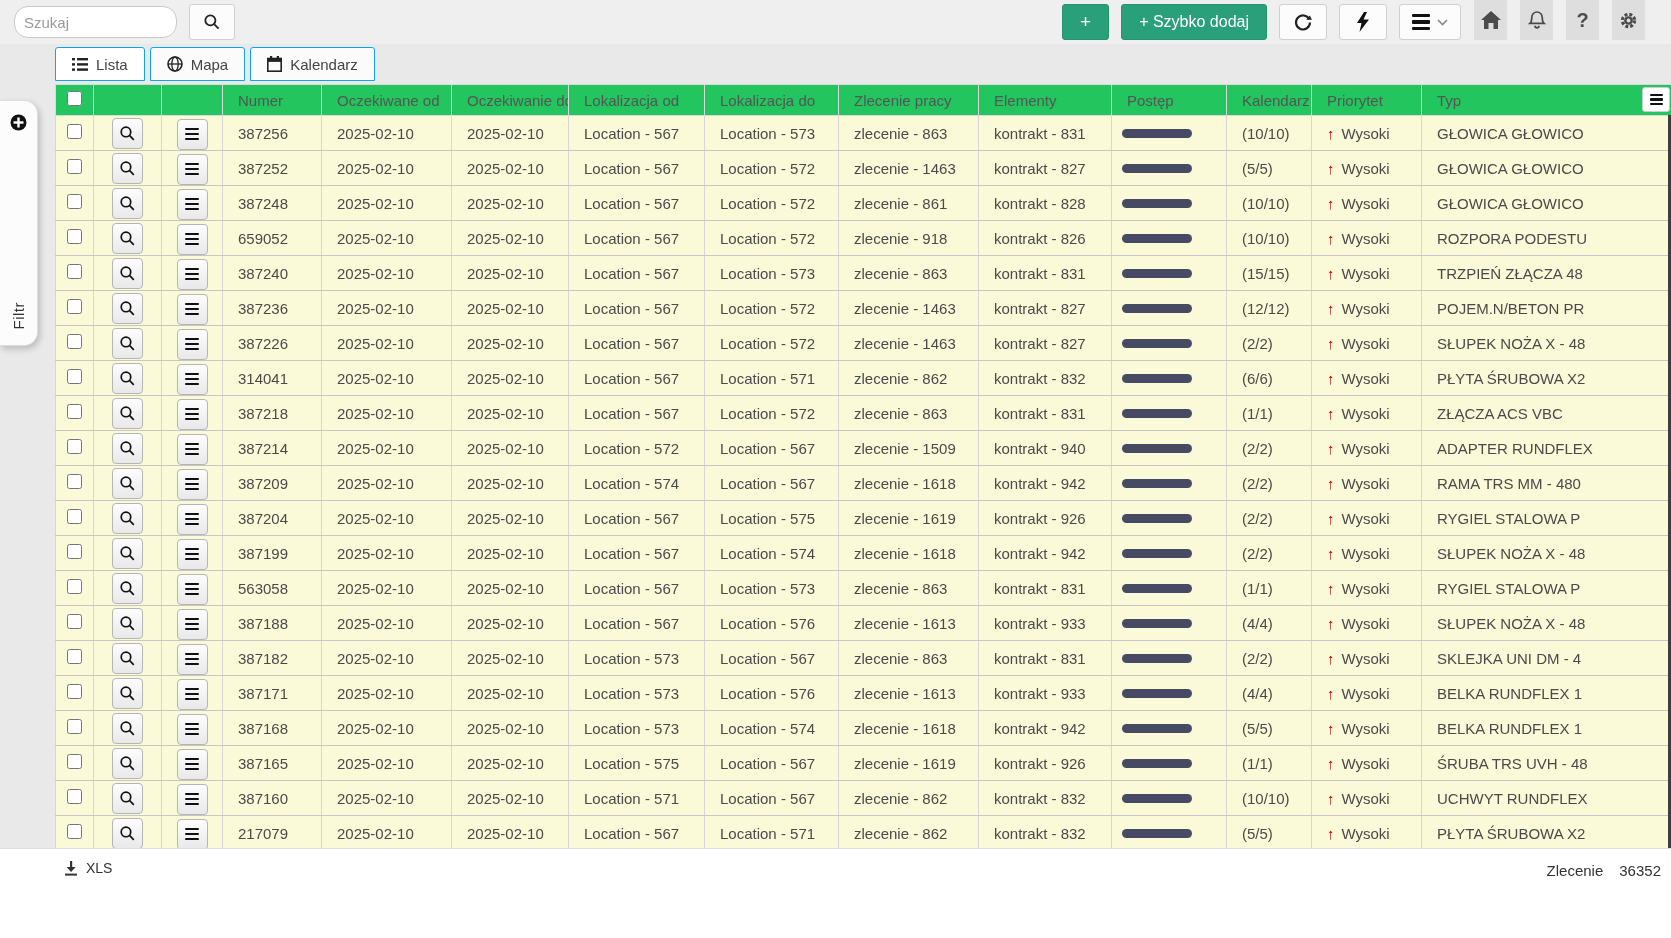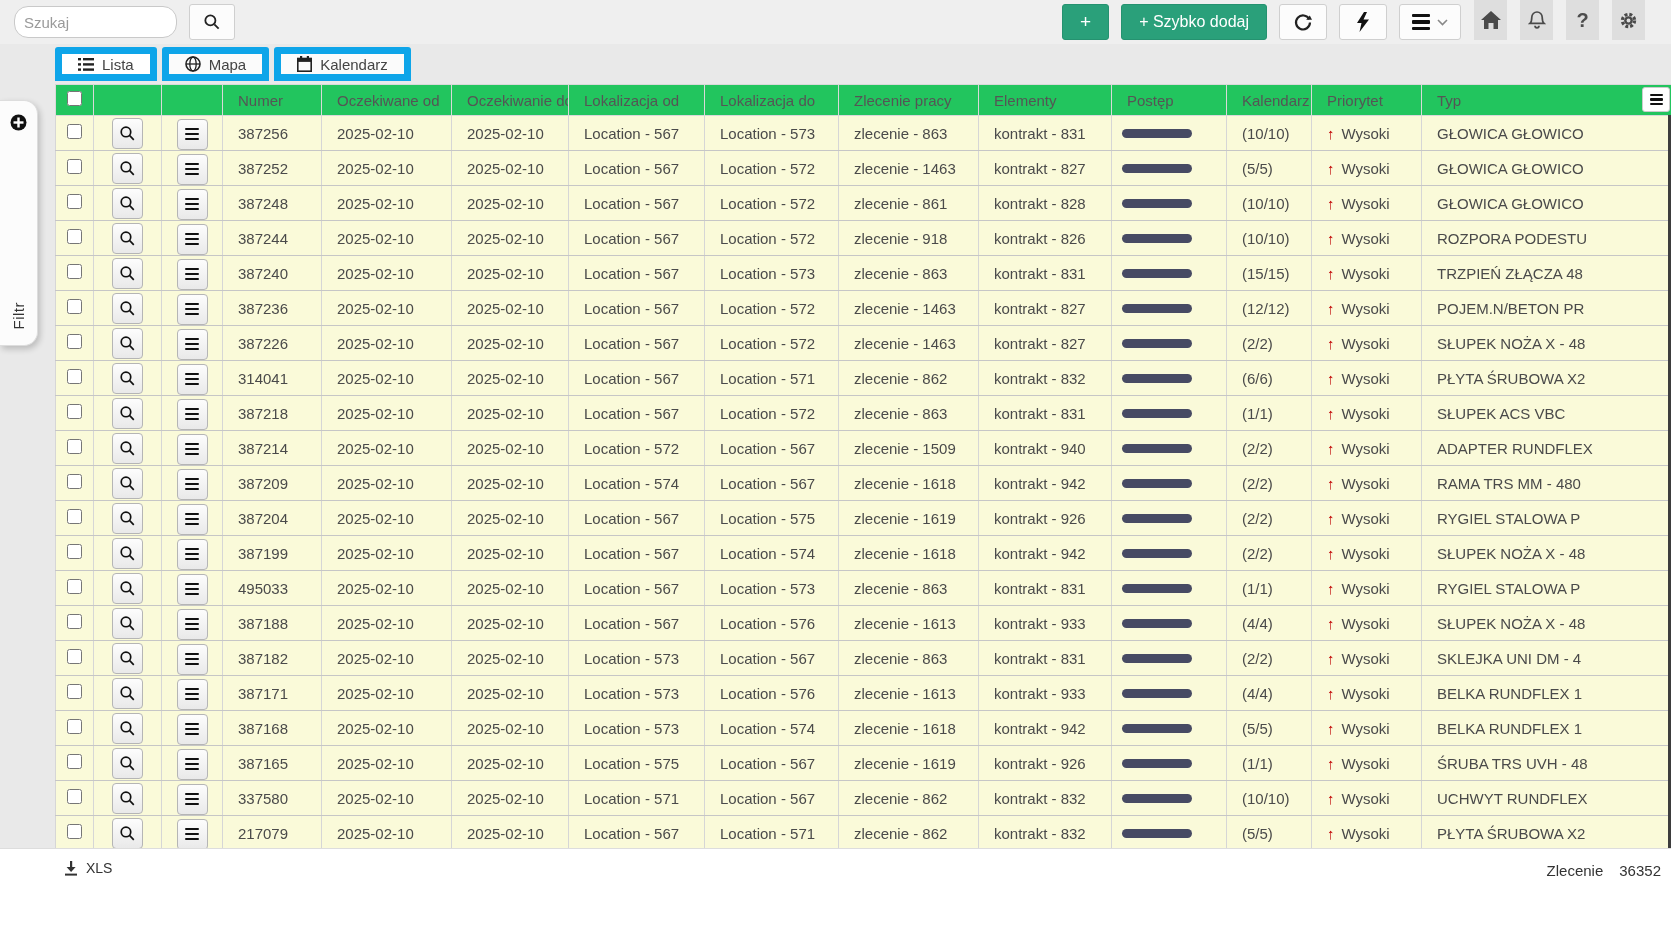--- a/index.html
+++ b/index.html
@@ -45,21 +45,21 @@
     width:33px; height:40px; margin-left:13px; background:#dedede;
     display:flex; align-items:center; justify-content:center; align-self:flex-start;
     cursor:pointer; border:none;
   }
   .tile:last-of-type { margin-right:26px; }
   .qmark { font-size:20px; font-weight:bold; color:#4d4d4d; }
   
   .tabbar { position:absolute; top:47px; left:55px; display:flex; gap:5px; z-index:3; }
   .tab {
     height:34px; padding:0 16px; display:flex; align-items:center; gap:8px;
-    background:#fbfbfb; border:7px solid #0ea5e9; border-radius:3px 3px 0 0;
+    background:#fbfbfb; border:1px solid #0ea5e9; border-radius:3px 3px 0 0;
     font-size:15px; color:#444; cursor:pointer;
   }
   .tab.active { background:#fff; }
   
   .filtertab {
     position:absolute; left:0; top:100px; width:38px; height:246px; z-index:10;
     background:#fcfcfc; border:1px solid #ddd; border-left:none;
     border-radius:0 14px 14px 0; box-shadow:2px 3px 6px rgba(0,0,0,.2);
     display:flex; flex-direction:column; align-items:center;
     justify-content:space-between; padding:13px 0 16px; cursor:pointer;
@@ -379,21 +379,21 @@
     </td>
     <td class="c-btn">
       <button class="cellbtn">
         <span class="bars small">
                 <i></i>
                 <i></i>
                 <i></i>
               </span>
       </button>
     </td>
-    <td>387244</td>
+    <td>659052</td>
     <td>2025-02-10</td>
     <td>2025-02-10</td>
     <td>Location - 567</td>
     <td>Location - 572</td>
     <td>zlecenie - 918</td>
     <td>kontrakt - 826</td>
     <td class="c-postep">
       <div class="pill"></div>
     </td>
     <td>(10/10)</td>
@@ -578,21 +578,21 @@
     <td>Location - 572</td>
     <td>zlecenie - 863</td>
     <td>kontrakt - 831</td>
     <td class="c-postep">
       <div class="pill"></div>
     </td>
     <td>(1/1)</td>
     <td>
       <span class="prio-arrow">↑</span><span>Wysoki</span>
     </td>
-    <td>SŁUPEK ACS VBC</td>
+    <td>ZŁĄCZA ACS VBC</td>
   </tr>
         <tr>
     <td class="c-cb">
       <input type="checkbox" style="">
     </td>
     <td class="c-btn">
       <button class="cellbtn">
         <svg width="17" height="17" viewBox="0 0 20 20">
           <circle cx="8.2" cy="8.2" r="5.6" fill="none" stroke="#111" stroke-width="2"></circle>
           <line x1="12.6" y1="12.6" x2="17.4" y2="17.4" stroke="#111" stroke-width="2"></line>
@@ -749,21 +749,21 @@
     </td>
     <td class="c-btn">
       <button class="cellbtn">
         <span class="bars small">
                 <i></i>
                 <i></i>
                 <i></i>
               </span>
       </button>
     </td>
-    <td>495033</td>
+    <td>563058</td>
     <td>2025-02-10</td>
     <td>2025-02-10</td>
     <td>Location - 567</td>
     <td>Location - 573</td>
     <td>zlecenie - 863</td>
     <td>kontrakt - 831</td>
     <td class="c-postep">
       <div class="pill"></div>
     </td>
     <td>(1/1)</td>
@@ -971,21 +971,21 @@
     </td>
     <td class="c-btn">
       <button class="cellbtn">
         <span class="bars small">
                 <i></i>
                 <i></i>
                 <i></i>
               </span>
       </button>
     </td>
-    <td>337580</td>
+    <td>387160</td>
     <td>2025-02-10</td>
     <td>2025-02-10</td>
     <td>Location - 571</td>
     <td>Location - 567</td>
     <td>zlecenie - 862</td>
     <td>kontrakt - 832</td>
     <td class="c-postep">
       <div class="pill"></div>
     </td>
     <td>(10/10)</td>

